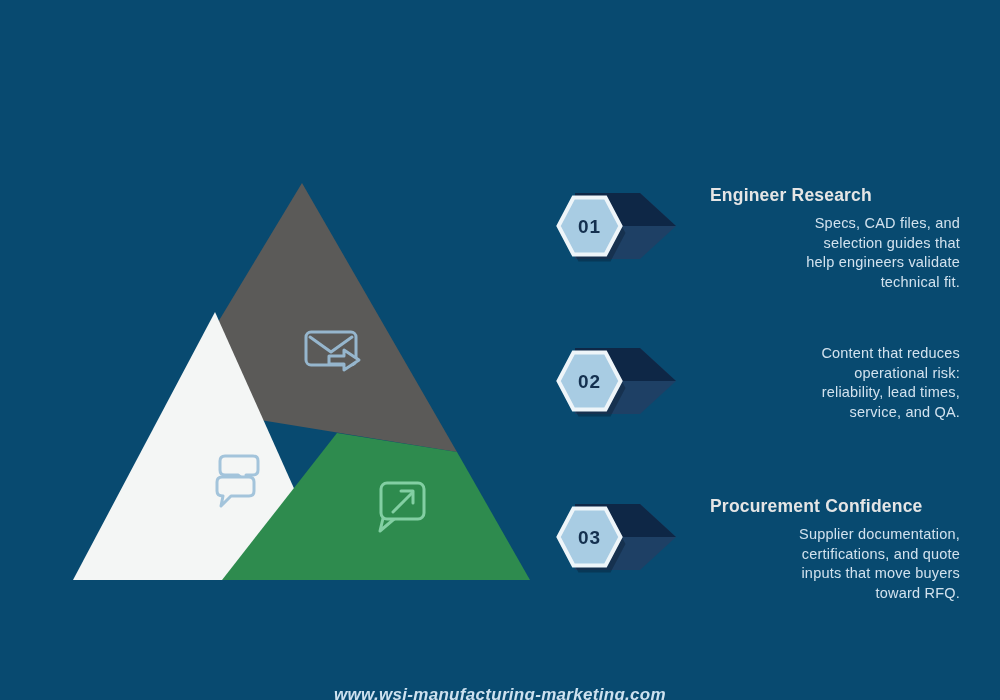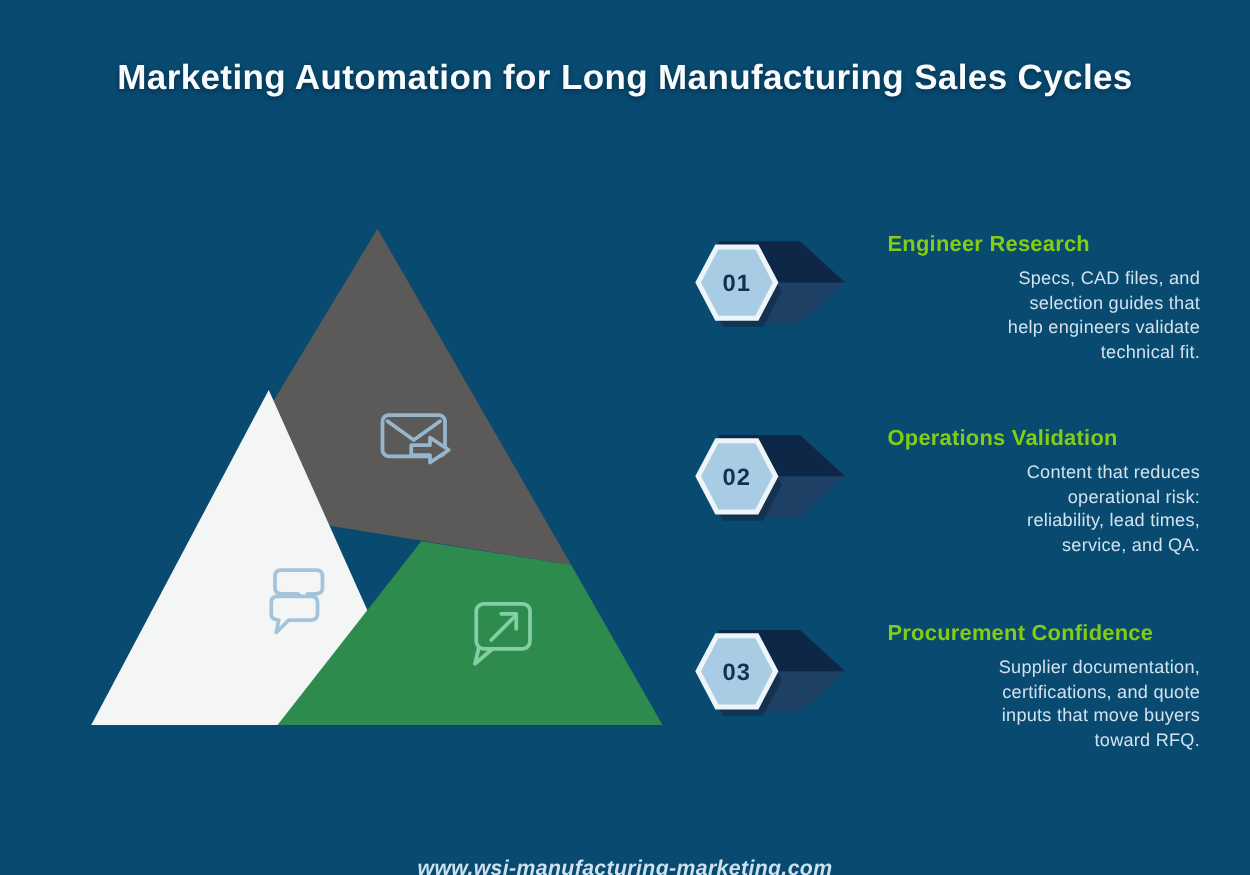--- a/index.html
+++ b/index.html
@@ -47,21 +47,21 @@
     font-family: "Liberation Sans", sans-serif;
     font-size: 19px; font-weight: bold;
     fill: #14304f; letter-spacing: 1px;
   }
   .step-text { position: absolute; left: 155px; top: 0; width: 250px; }
   .step-title {
     margin-top: 4px;
     font-size: 17.5px;
     font-weight: bold;
     letter-spacing: 0.2px;
-    color: #84cc16;
+    color: #e5e5e5;
   }
   .step-desc {
     margin-top: 8px;
     font-size: 14.5px;
     line-height: 19.5px;
     letter-spacing: 0.2px;
     color: #d2e2ee;
     white-space: pre-line;
     text-align: right;
   }
@@ -75,21 +75,20 @@
     color: #cde1ef;
     margin-top: 23px;
   }
 </style>
 </head>
 <body>
 
 <div class="canvas">
 
   <div class="header">
-    <h1 class="title">Marketing Automation for Long Manufacturing Sales Cycles</h1>
   </div>
 
   <svg class="pyramid-svg" width="1000" height="700" viewBox="0 0 1000 700">
 
     <polygon points="302,183 457,452 168,405" fill="#5b5a58"></polygon>
 
     <polygon points="215,312 335,580 73,580" fill="#f4f6f5"></polygon>
 
     <polygon points="337,433 457,452 530,580 222,580" fill="#2e8b4e"></polygon>
 
@@ -131,21 +130,20 @@
 
   <div class="step step-2">
     <svg class="badge" width="130" height="90" viewBox="0 0 130 90">
       <polygon class="arrow-base" points="20,12 85,12 121,45 85,78 20,78"></polygon>
       <polygon class="arrow-top" points="20,12 85,12 121,45 20,45"></polygon>
       <polygon class="hex-shadow" points="8.5,52 23.5,23.5 55.5,23.5 70.5,52 55.5,80.5 23.5,80.5"></polygon>
       <polygon class="hex" points="3.5,45 18.5,16.5 50.5,16.5 65.5,45 50.5,73.5 18.5,73.5"></polygon>
       <text class="hex-num" x="34.5" y="52" text-anchor="middle">02</text>
     </svg>
     <div class="step-text">
-      <h2 class="step-title">Operations Validation</h2>
       <p class="step-desc">Content that reduces
 operational risk:
 reliability, lead times,
 service, and QA.</p>
     </div>
   </div>
 
   <div class="step step-3">
     <svg class="badge" width="130" height="90" viewBox="0 0 130 90">
       <polygon class="arrow-base" points="20,12 85,12 121,45 85,78 20,78"></polygon>

